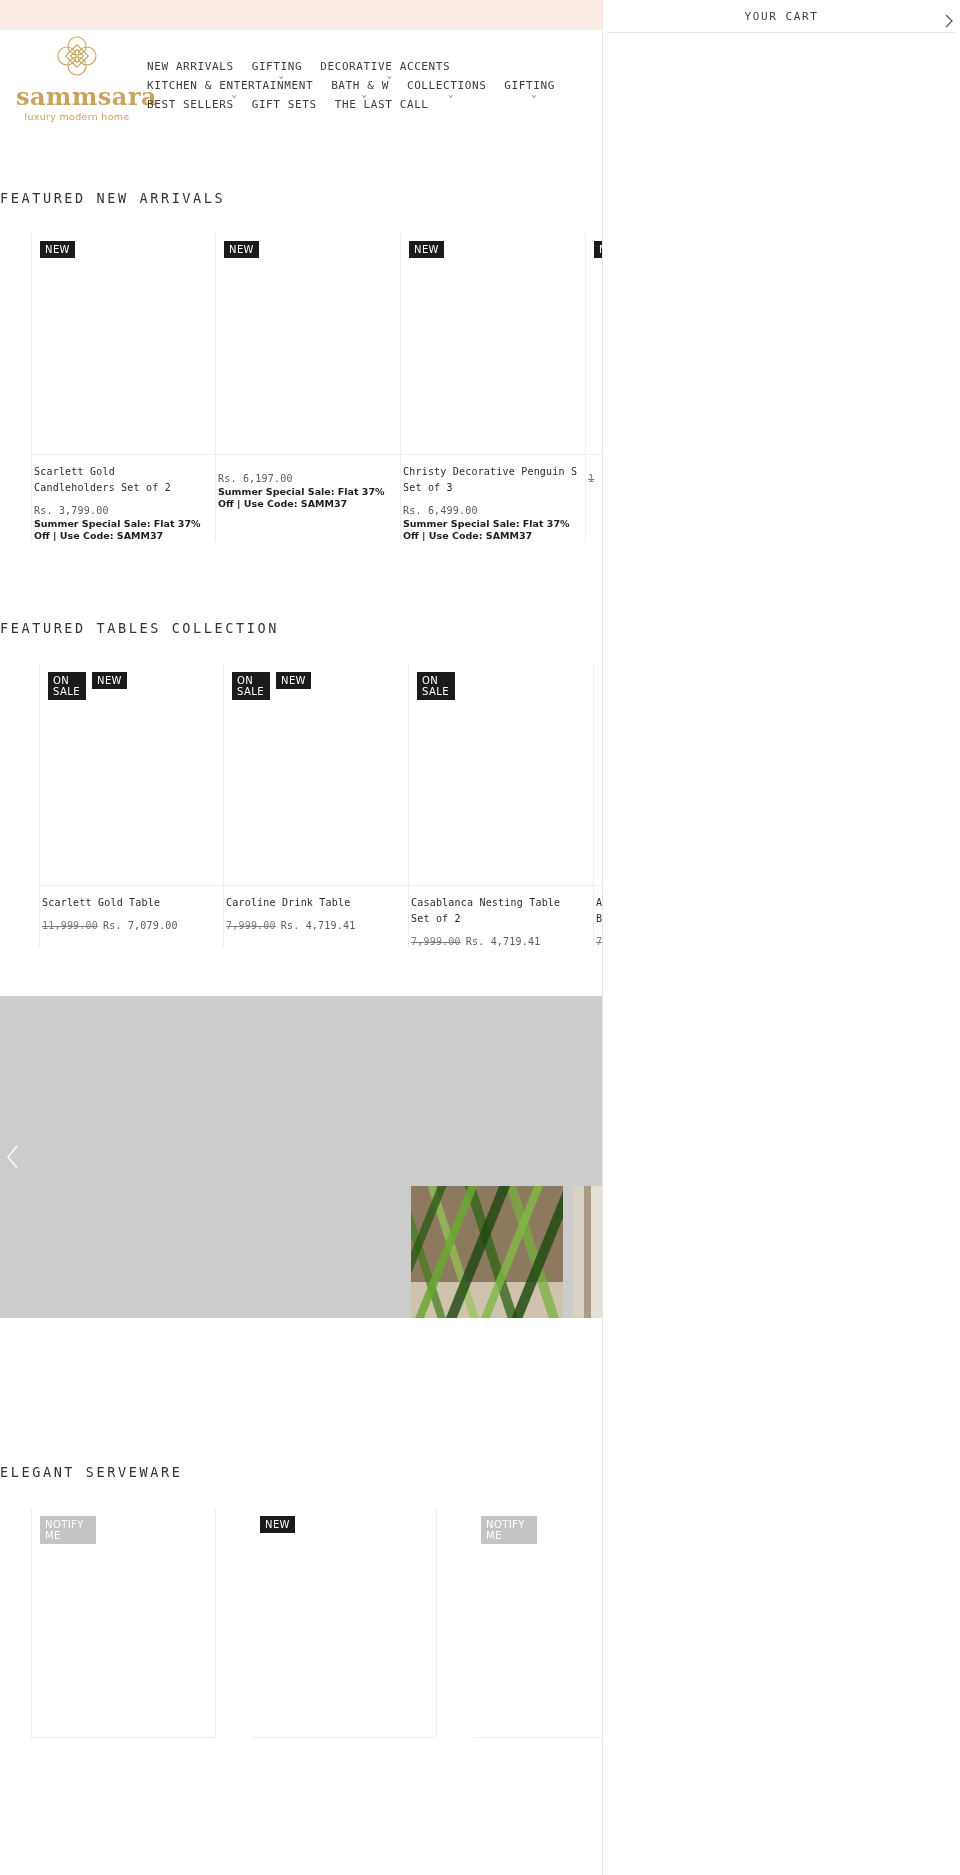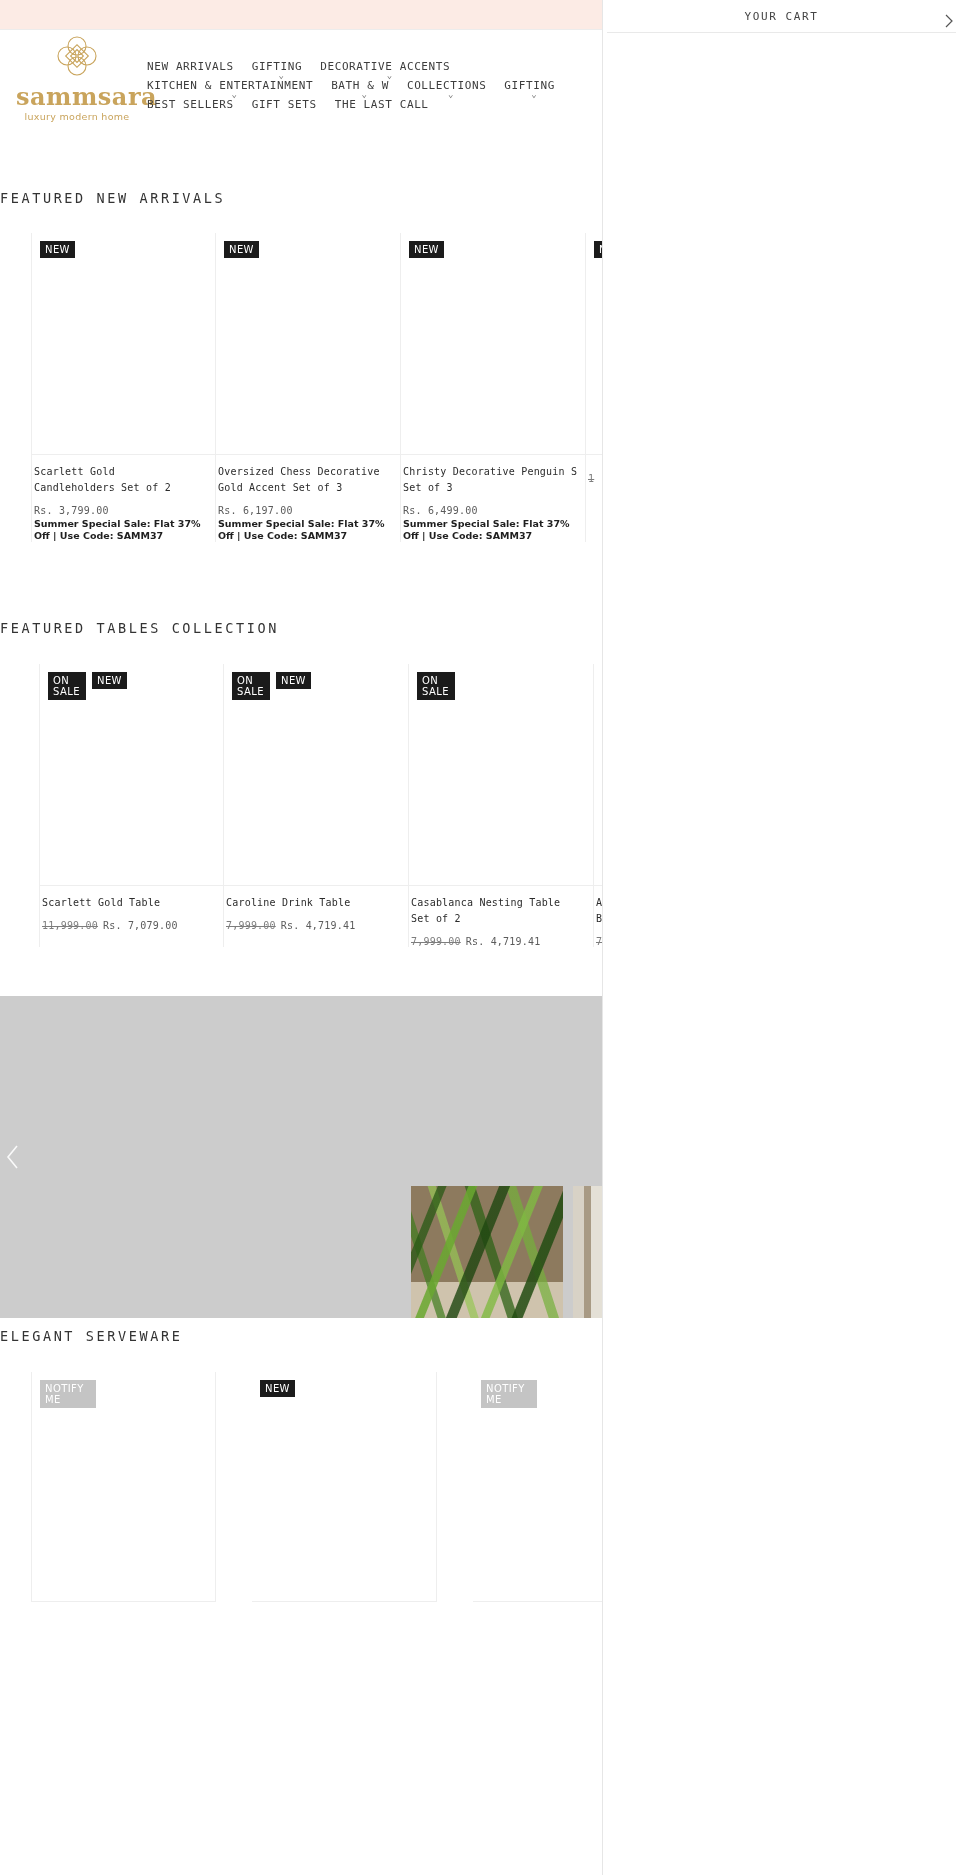--- a/index.html
+++ b/index.html
@@ -212,22 +212,20 @@
       </div>
     </article>
 
     <article class="product-card">
       <div class="card-media">
         <div class="badge-wrap">
           <span class="badge">NEW</span>
         </div>
       </div>
       <div class="card-body">
-        <div class="card-title">Oversized Chess Decorative
-Gold Accent Set of 3</div>
         <div class="card-price">Rs. 6,197.00</div>
         <div class="card-promo">Summer Special Sale: Flat 37% Off | Use Code: SAMM37</div>
       </div>
     </article>
 
     <article class="product-card">
       <div class="card-media">
         <div class="badge-wrap">
           <span class="badge">NEW</span>
         </div>
@@ -330,21 +328,21 @@
     <svg width="16" height="26" viewBox="0 0 16 26">
       <polyline points="12,2 3,13 12,24" fill="none" stroke="#ffffff" stroke-width="1.6"></polyline>
     </svg>
   </button>
   <div class="banner-slide">
     <div class="palm"></div>
   </div>
   <div class="banner-slide-2"></div>
 </div>
 
-<section class="section" style="top:1328px;">
+<section class="section" style="top:1464px;">
   <h2 class="section-title">ELEGANT SERVEWARE</h2>
 
   <div class="product-grid" style="margin-top:28px;gap:36px;">
 
     <article class="product-card">
       <div class="card-media" style="height:230px;">
         <div class="badge-wrap">
           <span class="badge notify">NOTIFY ME</span>
         </div>
       </div>

